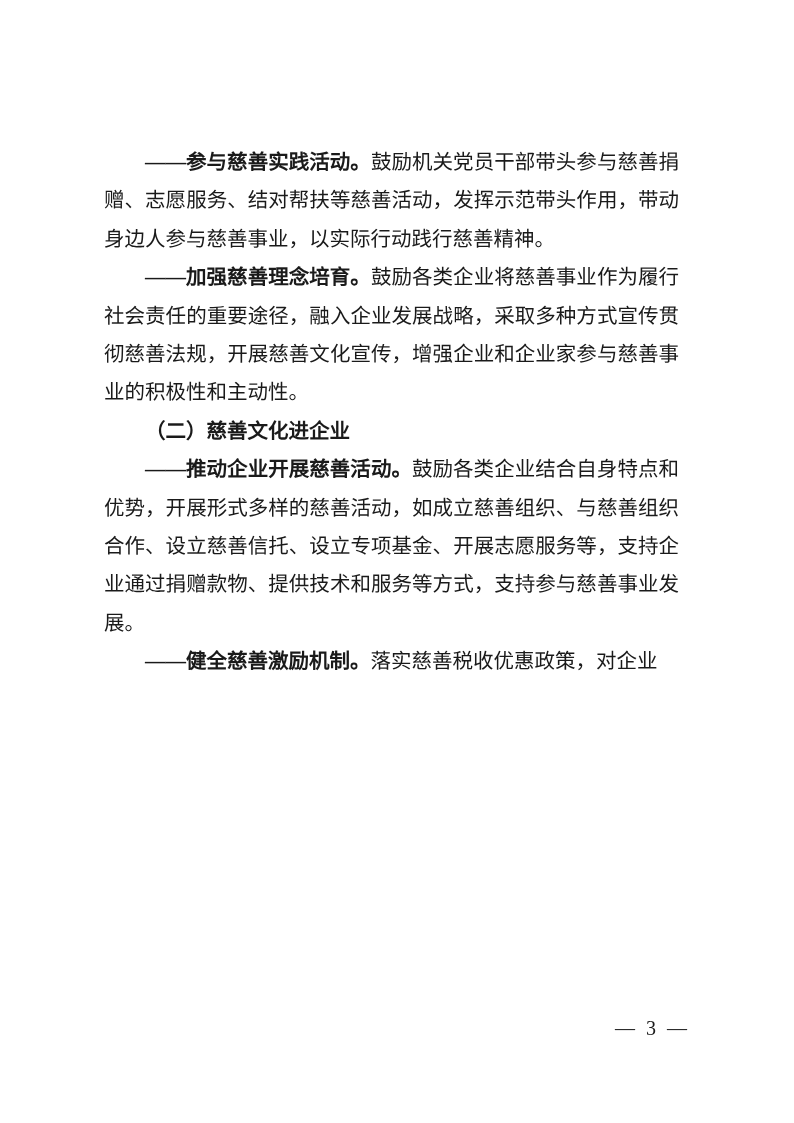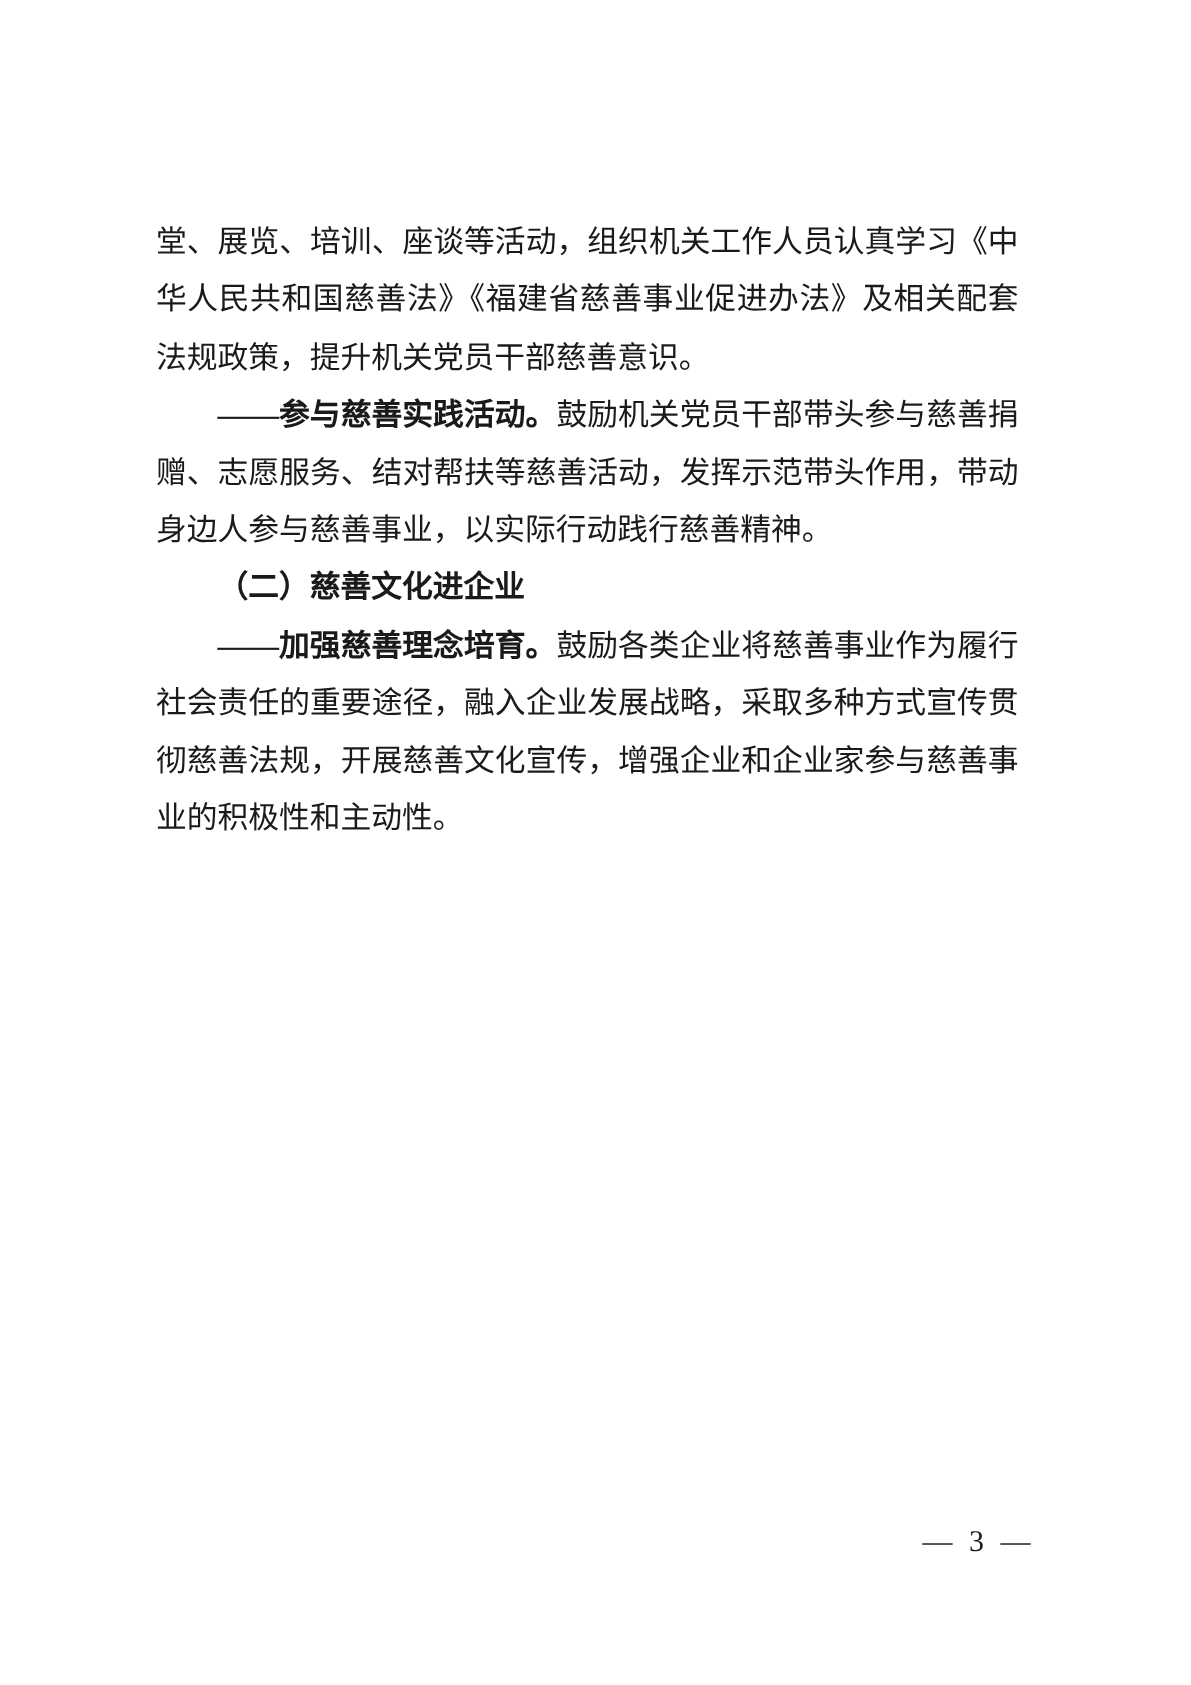--- a/index.html
+++ b/index.html
@@ -47,27 +47,28 @@
     letter-spacing: 3px;
     white-space: nowrap;
   }
 </style>
 </head>
 <body>
 
 <div class="page">
   <div class="content">
 
-    <p class="para"><span>堂、展览、培训、座谈等活动，组织机关工作人员认真学习《中华人民共和国慈善法》《福建省慈善事业促进办法》及相关配套法规政策，提升机关党员干部慈善意识。</span></p>
 
     <p class="para indent"><span class="lead">——参与慈善实践活动。</span><span>鼓励机关党员干部带头参与慈善捐赠、志愿服务、结对帮扶等慈善活动，发挥示范带头作用，带动身边人参与慈善事业，以实际行动践行慈善精神。</span></p>
 
 
+    <p class="para indent"><span class="lead">——加强慈善理念培育。</span><span>鼓励各类企业将慈善事业作为履行社会责任的重要途径，融入企业发展战略，采取多种方式宣传贯彻慈善法规，开展慈善文化宣传，增强企业和企业家参与慈善事业的积极性和主动性。</span></p>
+
     <p class="para indent"><span class="lead">（二）慈善文化进企业</span></p>
 
-    <p class="para indent"><span class="lead">——加强慈善理念培育。</span><span>鼓励各类企业将慈善事业作为履行社会责任的重要途径，融入企业发展战略，采取多种方式宣传贯彻慈善法规，开展慈善文化宣传，增强企业和企业家参与慈善事业的积极性和主动性。</span></p>
+    <p class="para indent"><span class="lead">——推动企业开展慈善活动。</span><span>鼓励各类企业结合自身特点和优势，开展形式多样的慈善活动，如成立慈善组织、与慈善组织合作、设立慈善信托、设立专项基金、开展志愿服务等，支持企业通过捐赠款物、提供技术和服务等方式，支持参与慈善事业发展。</span></p>
 
-
+    <p class="para indent"><span class="lead">——健全慈善激励机制。</span><span>落实慈善税收优惠政策，对企业</span></p>
 
   </div>
 
   <div class="page-number">— 3 —</div>
 </div>
 
 </body></html>

